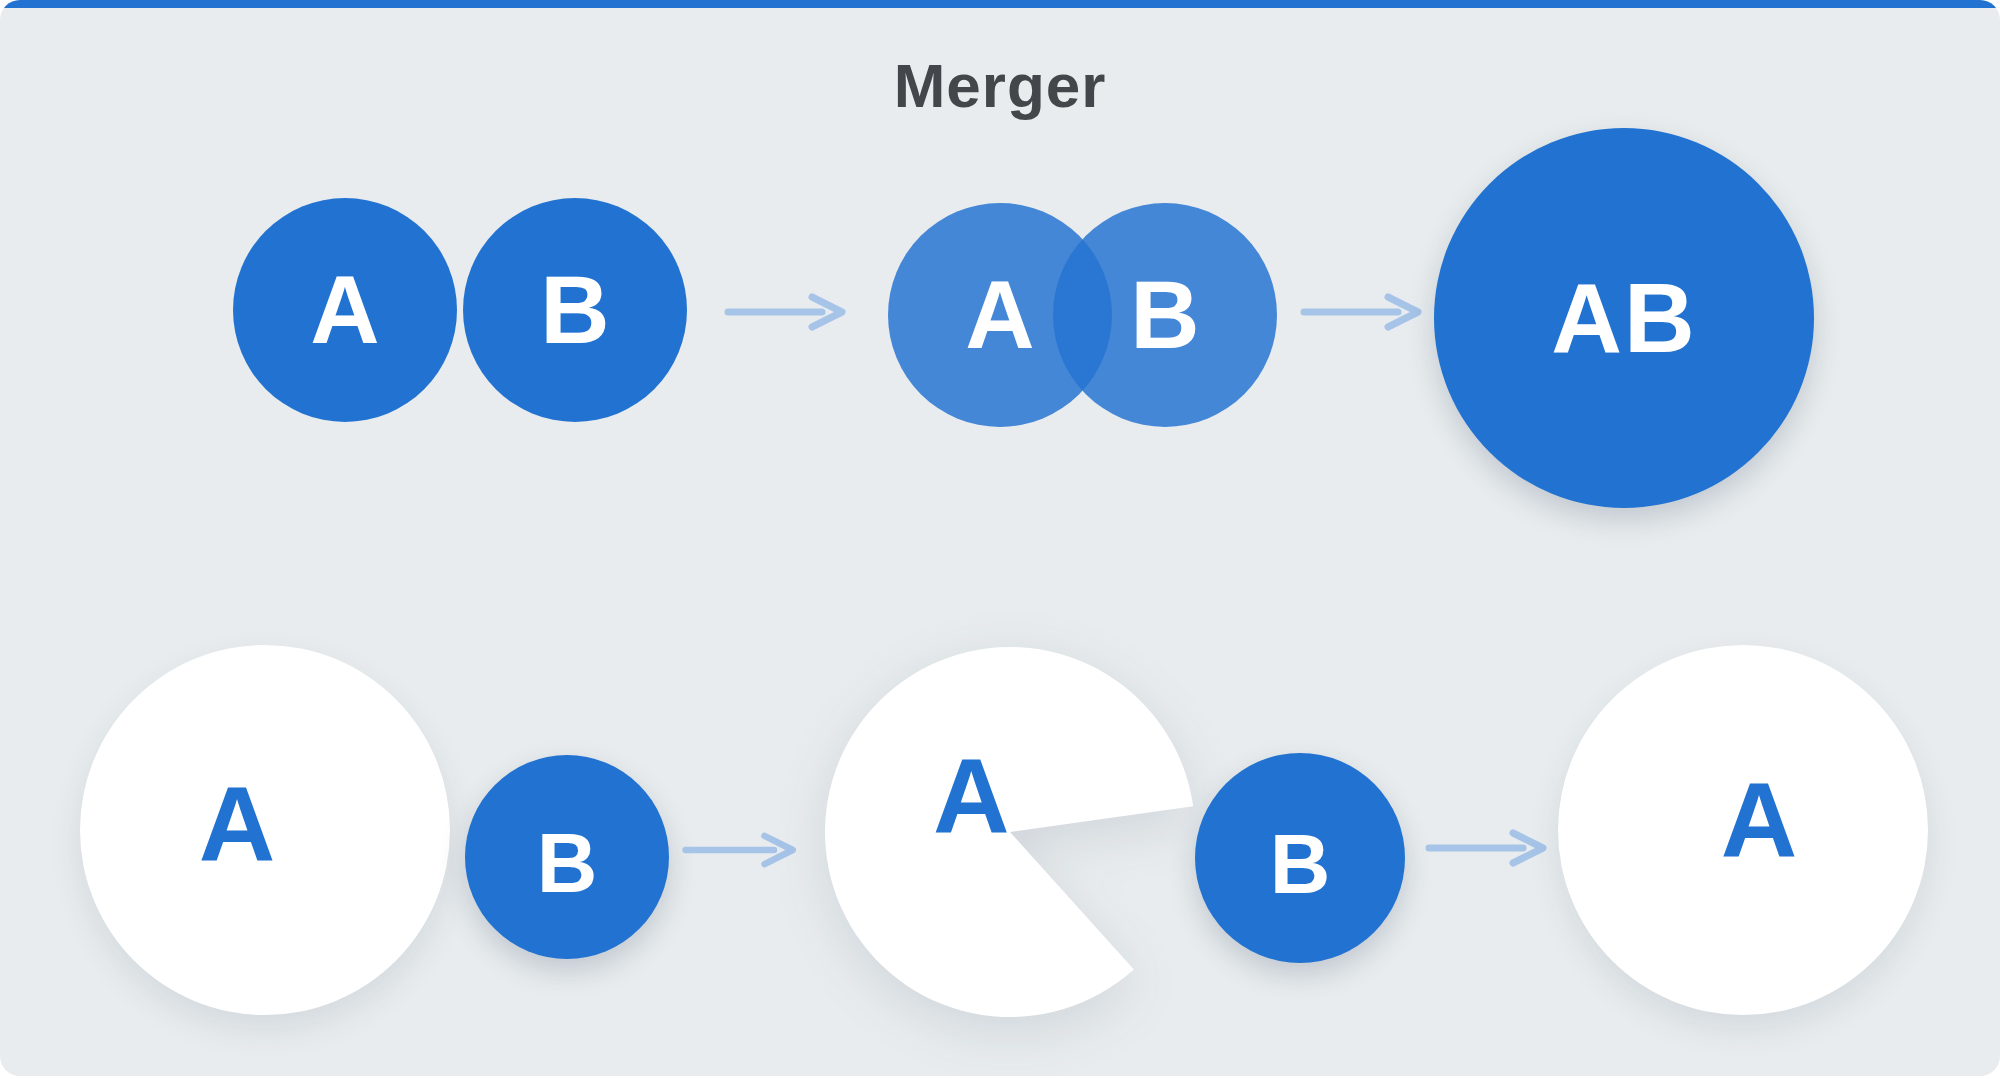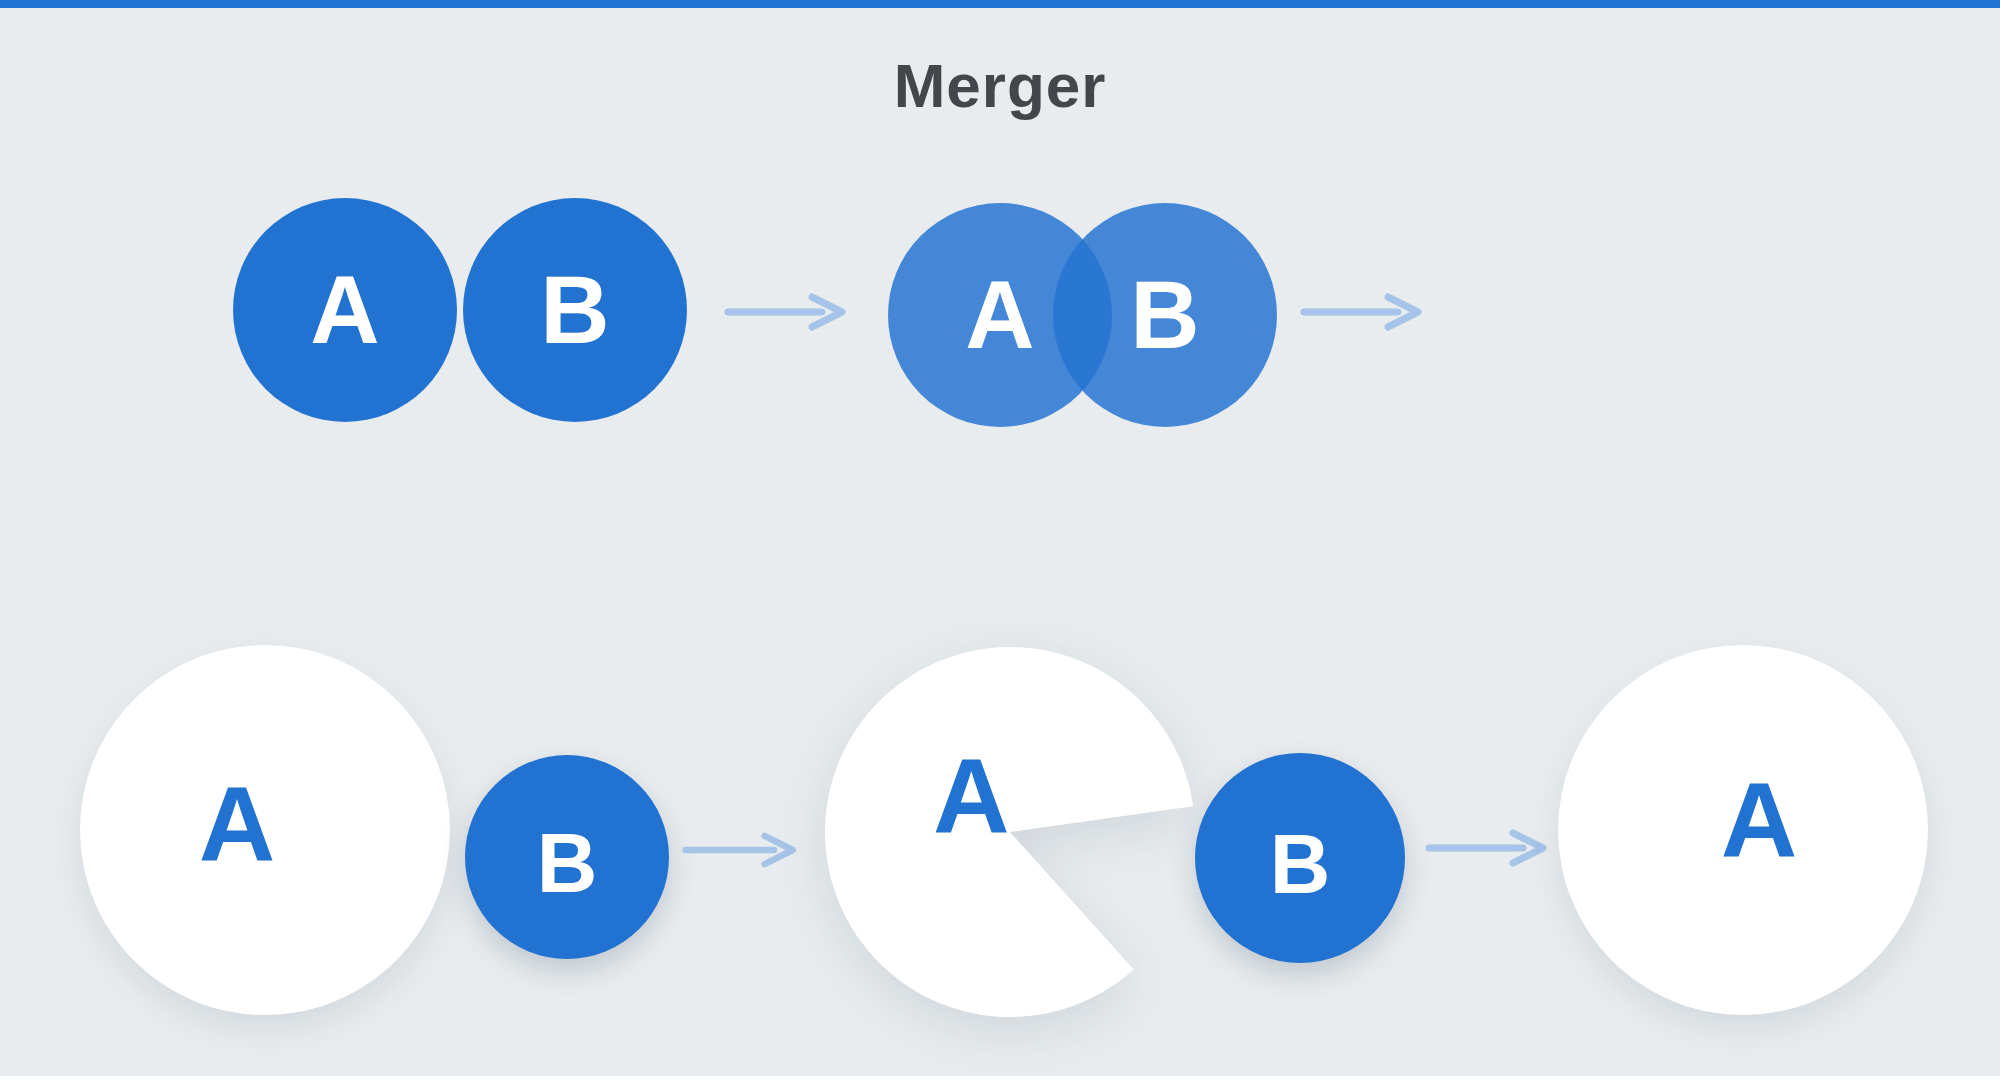--- a/index.html
+++ b/index.html
@@ -7,21 +7,21 @@
     --blue:#2273d1;
     --arrow:#a6c3e8;
     --title:#43474b;
     --white:#ffffff;
   }
   *{margin:0;padding:0;box-sizing:border-box;}
   html,body{width:2000px;height:1092px;}
   body{font-family:"Liberation Sans","DejaVu Sans",sans-serif;}
   .stage{
     position:relative;width:2000px;height:1076px;
-    background:var(--background);overflow:hidden;
+    background:var(--background);overflow:hidden;border-radius:20px;
   }
   .topbar{
     position:absolute;top:0;left:0;width:2000px;height:8px;
     background:var(--blue);
   }
   .title{
     position:absolute;left:0;right:0;text-align:center;
     font-size:62px;font-weight:700;letter-spacing:1px;
     color:var(--title);
   }
@@ -117,20 +117,23 @@
     <span class="letter">B</span>
   </div>
 
   <div class="arrow arrow-2">
     <svg viewBox="0 0 132 48" aria-hidden="true">
       <line x1="6" y1="24" x2="100" y2="24" stroke="currentColor" stroke-width="7" stroke-linecap="round"></line>
       <path d="M90 9 L120 24 L90 39" fill="none" stroke="currentColor" stroke-width="7" stroke-linecap="round" stroke-linejoin="round"></path>
     </svg>
   </div>
 
+  <div class="circle circle--solid circle--shadow c-m-ab">
+    <span class="letter">AB</span>
+  </div>
 
 
   <div class="circle circle--white c-q-a1">
     <span class="letter letter--blue">A</span>
   </div>
 
   <div class="circle circle--solid circle--shadow c-q-b1">
     <span class="letter">B</span>
   </div>
 

